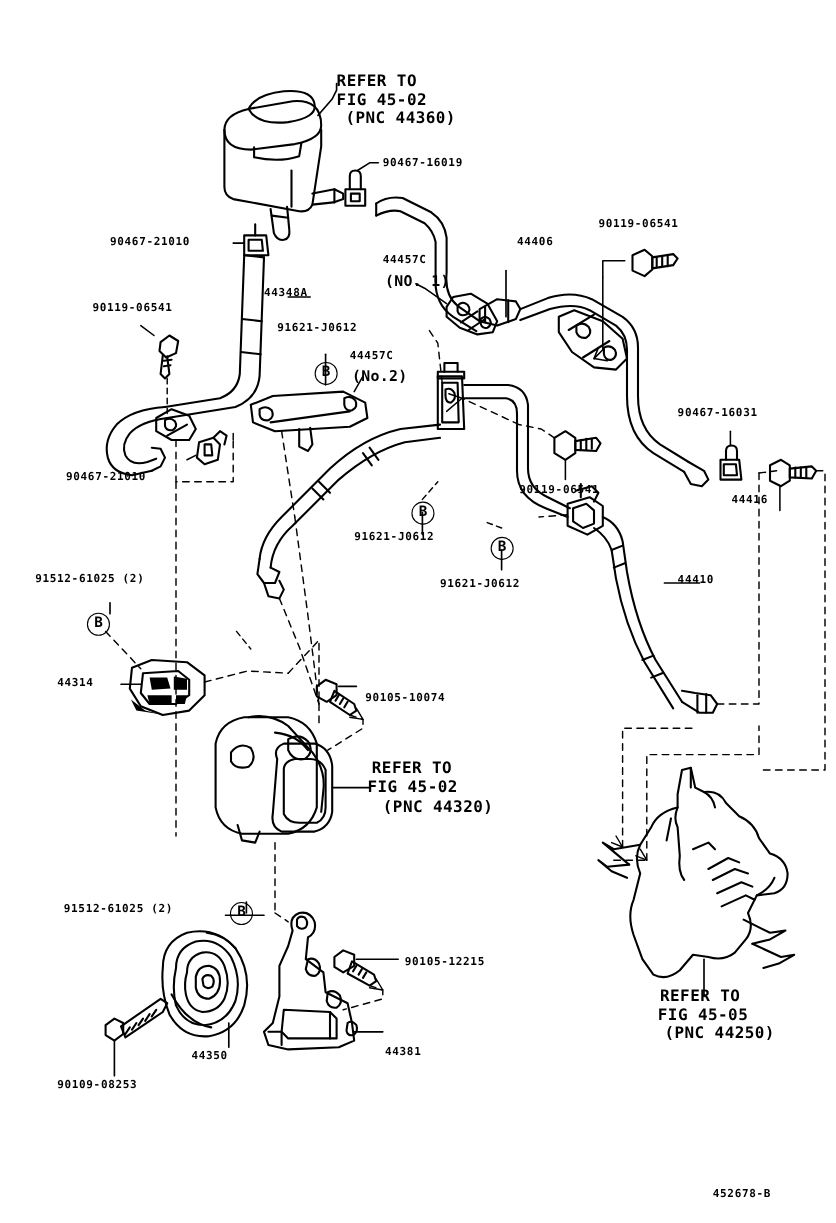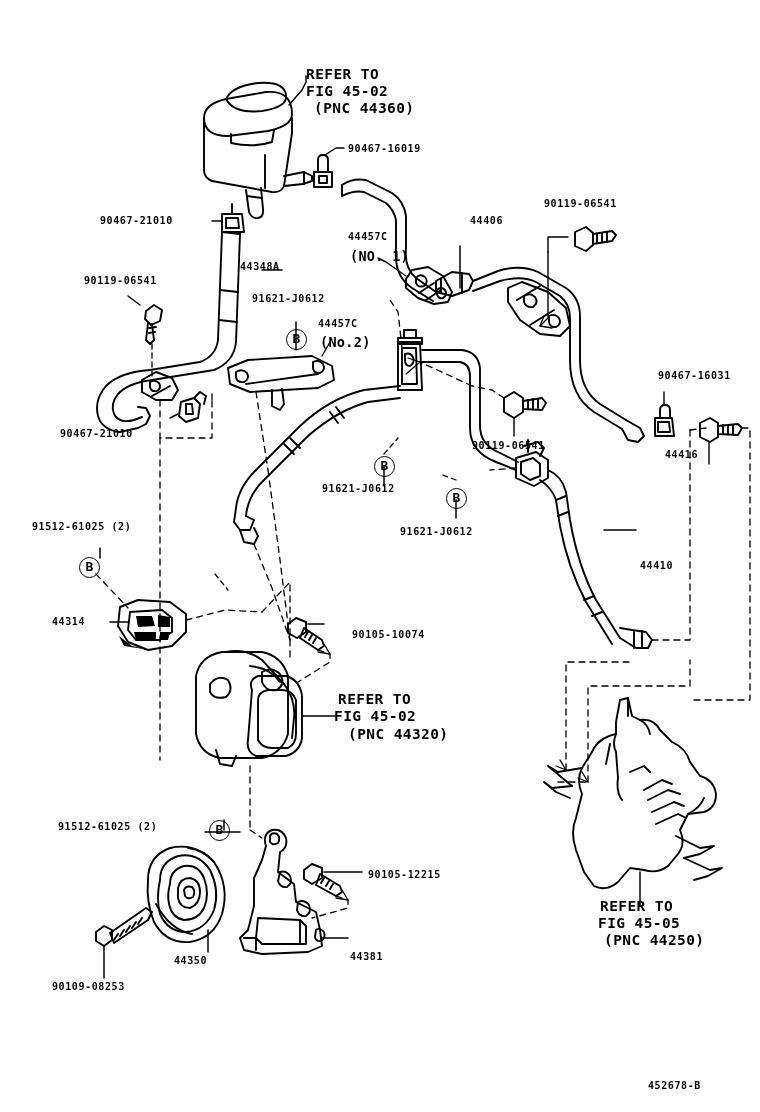--- a/index.html
+++ b/index.html
@@ -393,42 +393,42 @@
   <div class="lbl" style="left:240px; top:258px;">44348A</div>
 
   <div class="lbl" style="left:84px; top:272px;">90119-06541</div>
 
   <div class="lbl" style="left:252px; top:290px;">91621-J0612</div>
 
   <div class="lbl" style="left:318px; top:315px;">44457C</div>
   <div class="lbl sm" style="left:320px; top:334px;">(No.2)</div>
   <div class="bcirc" style="left:286px; top:329px;">B</div>
 
-  <div class="lbl" style="left:616px; top:367px;margin-left:42px;">90467-16031</div>
+  <div class="lbl" style="left:616px; top:367px;">90467-16031</div>
 
   <div class="lbl" style="left:60px; top:425px;">90467-21010</div>
 
   <div class="lbl" style="left:472px; top:437px;">90119-06541</div>
 
   <div class="lbl" style="left:322px; top:480px;">91621-J0612</div>
   <div class="bcirc" style="left:374px; top:456px;">B</div>
 
   <div class="lbl" style="left:665px; top:446px;">44416</div>
 
   <div class="lbl" style="left:400px; top:523px;">91621-J0612</div>
   <div class="bcirc" style="left:446px; top:488px;">B</div>
 
-  <div class="lbl" style="left:640px; top:519px;margin-top:38px;">44410</div>
+  <div class="lbl" style="left:616px; top:519px;">44410</div>
 
   <div class="lbl" style="left:32px; top:518px;">91512-61025 (2)</div>
   <div class="bcirc" style="left:79px; top:557px;">B</div>
 
   <div class="lbl" style="left:52px; top:613px;">44314</div>
 
-  <div class="lbl" style="left:352px; top:626px;">90105-10074</div>
+  <div class="lbl" style="left:332px; top:626px;">90105-10074</div>
 
   <div class="lbl ref" style="left:338px; top:691px;">REFER TO</div>
   <div class="lbl ref" style="left:334px; top:708px;">FIG 45-02</div>
   <div class="lbl ref" style="left:348px; top:726px;text-align:center;">(PNC 44320)</div>
 
   <div class="lbl" style="left:58px; top:818px;">91512-61025 (2)</div>
   <div class="bcirc" style="left:209px; top:820px;">B</div>
 
   <div class="lbl" style="left:368px; top:866px;text-align:right;">90105-12215</div>
 

